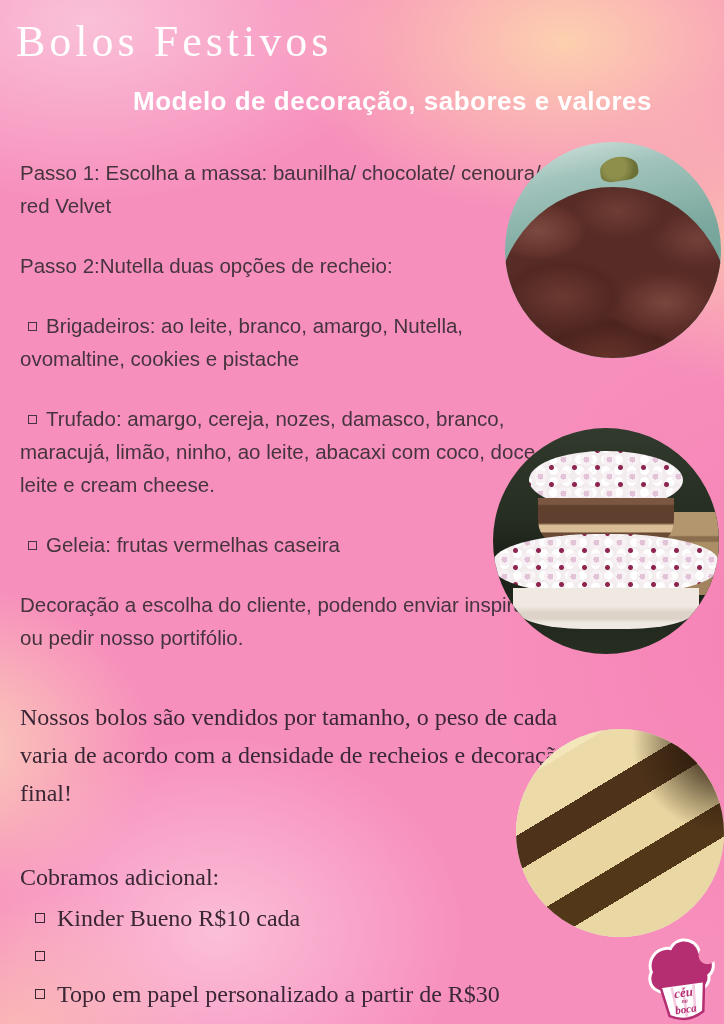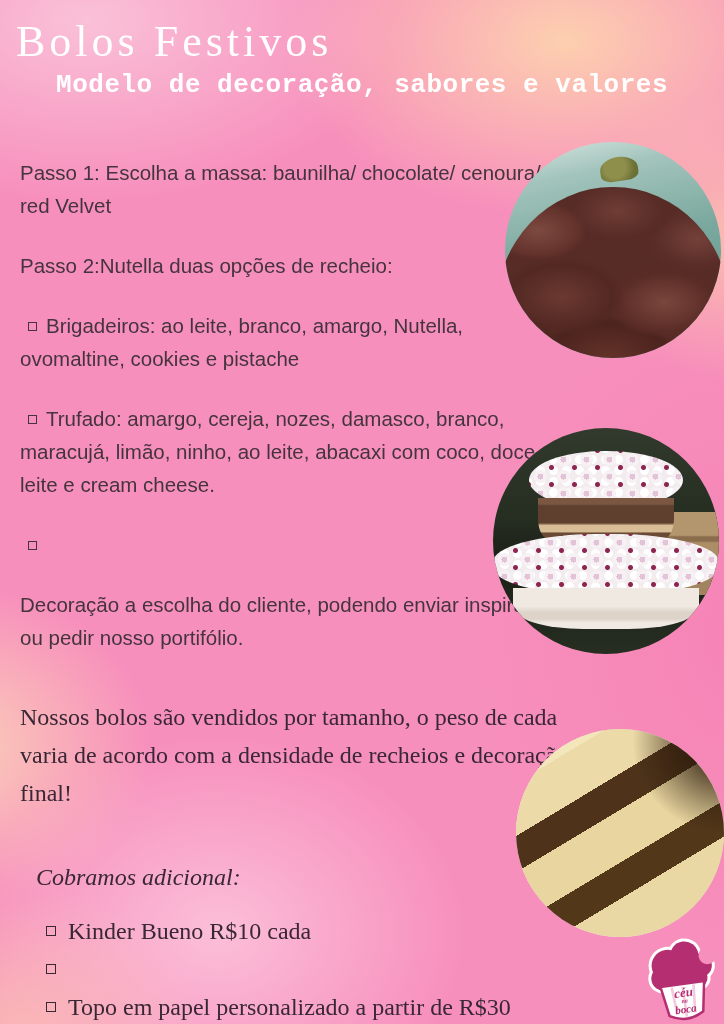--- a/index.html
+++ b/index.html
@@ -16,44 +16,44 @@
       radial-gradient(ellipse 430px 520px at 104% 62%, rgba(244,118,174,0.45) 0%, rgba(244,118,174,0) 65%);
     font-family:"Liberation Sans","DejaVu Sans",sans-serif;
   }
   
   .title{
     position:absolute;left:16px;top:18px;margin:0;
     font-family:cursive;
     font-size:44px;font-weight:400;letter-spacing:4px;color:#ffffff;line-height:1.1;
   }
   .subtitle{
-    position:absolute;left:0;right:56px;top:70px;margin:0;text-align:right;
-    font-family:Liberation Mono, monospace;
+    position:absolute;left:0;right:56px;top:70px;margin:16px;text-align:right;
+    font-family:Liberation Sans, sans-serif;
     font-size:26px;font-weight:bold;color:#ffffff;letter-spacing:0.5px;
   }
   
   .sans-block{
     position:absolute;left:20px;top:156px;width:550px;
     font-size:20.5px;line-height:33px;color:#45343e;
   }
   .sans-block p{margin:0 0 27px 0;}
   .sans-block p.bullet{text-indent:8px;}
   .sq{
     display:inline-block;width:7px;height:7px;border:1.6px solid #45343e;
     margin-right:9px;vertical-align:2px;text-indent:0;
   }
   
   .serif-block{
     position:absolute;left:20px;top:698px;width:568px;
     font-family:"Liberation Serif","DejaVu Serif",serif;
     font-size:24px;line-height:38px;color:#3a2735;
   }
   .serif-block .size-note{margin:0 0 46px 0;}
-  .serif-block .extras-title{margin:16px;font-style:italic;}
-  .extras-list{list-style:none;margin:14px;padding:0 0 0 12px;}
+  .serif-block .extras-title{margin:0;}
+  .extras-list{list-style:none;margin:3px;padding:0 0 0 12px;}
   .extras-list li{line-height:38px;}
   .sq2{
     display:inline-block;width:8px;height:8px;border:1.8px solid #3a2735;
     margin-right:12px;vertical-align:3px;
   }
   
   .photo{position:absolute;border-radius:50%;overflow:hidden;}
   .photo1{left:505px;top:142px;width:216px;height:216px;
     background:linear-gradient(168deg,#d8e7e2 0%,#a2c4bc 18%,#7aa89e 48%,#5d9289 100%);}
   .p1-leaf{position:absolute;left:44%;top:7%;width:38px;height:24px;border-radius:50% 50% 30% 30%;
@@ -117,21 +117,21 @@
 <div class="page">
 
   <h1 class="title">Bolos Festivos</h1>
   <h2 class="subtitle">Modelo de decoração, sabores e valores</h2>
 
   <div class="sans-block">
     <p>Passo 1: Escolha a massa: baunilha/ chocolate/ cenoura/ red Velvet</p>
     <p>Passo 2:Nutella duas opções de recheio:</p>
     <p class="bullet"><span class="sq"></span><span>Brigadeiros: ao leite, branco, amargo, Nutella, ovomaltine, cookies e pistache</span></p>
     <p class="bullet"><span class="sq"></span><span>Trufado: amargo, cereja, nozes, damasco, branco, maracujá, limão,  ninho, ao leite, abacaxi com coco, doce de leite e cream cheese.</span></p>
-    <p class="bullet"><span class="sq"></span></p>
+    <p class="bullet"><span class="sq"></span><span>Geleia: frutas vermelhas caseira</span></p>
     <p>Decoração a escolha do cliente, podendo enviar inspirações ou pedir nosso portifólio.</p>
   </div>
 
   <div class="serif-block">
     <p class="size-note">Nossos bolos são vendidos por tamanho, o peso de cada varia de acordo com a densidade de recheios e decoração final!</p>
     <p class="extras-title">Cobramos adicional:</p>
     <ul class="extras-list">
       <li><span class="sq2"></span><span>Kinder Bueno R$10 cada</span></li>
       <li><span class="sq2"></span></li>
       <li><span class="sq2"></span><span>Topo em papel personalizado a partir de  R$30</span></li>

